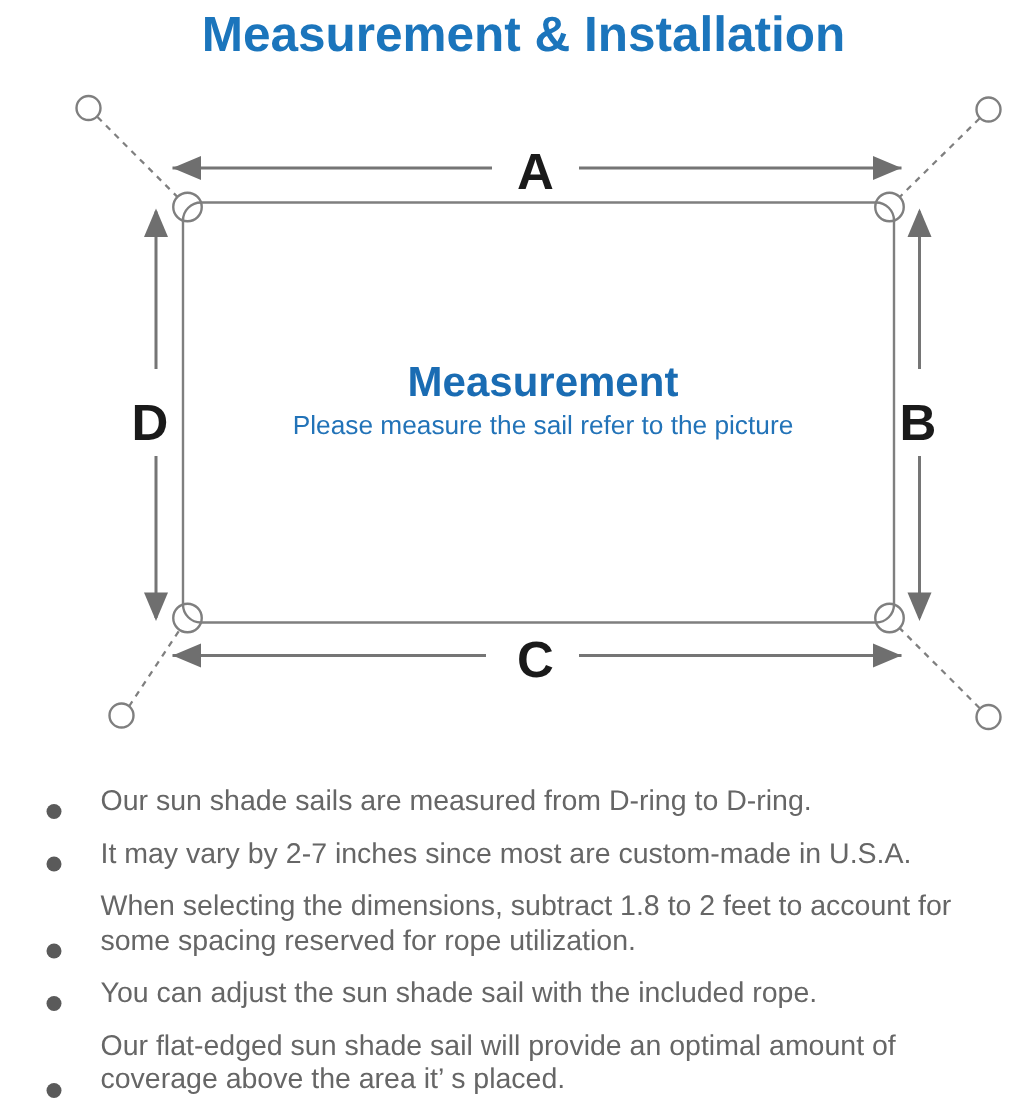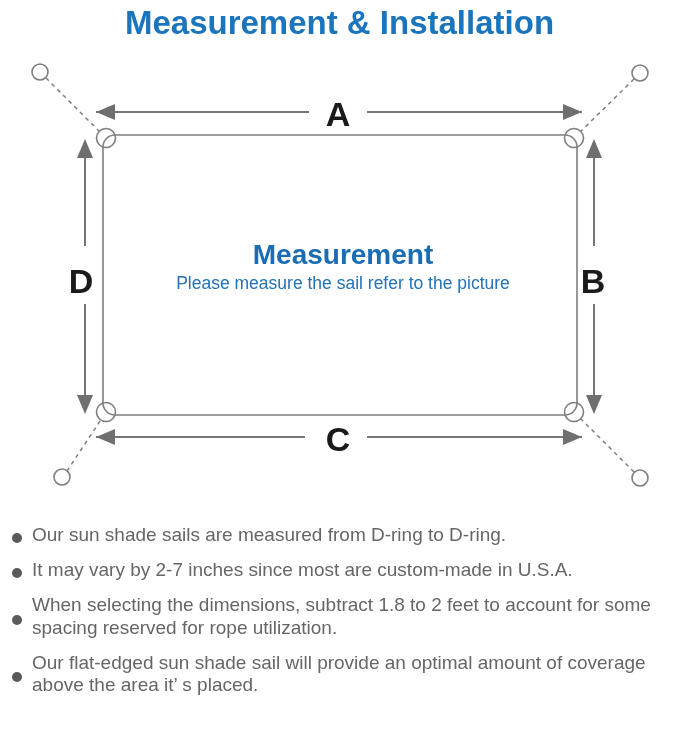--- a/index.html
+++ b/index.html
@@ -7,21 +7,21 @@
     --center-blue:#1a6cb3;
     --subtitle-blue:#2273b8;
     --line-gray:#7f7f7f;
     --label-black:#1a1a1a;
     --note-gray:#666666;
     --bullet-gray:#5a5a5a;
   }
   *{box-sizing:border-box;margin:0;padding:0;}
   html,body{width:679px;height:739px;background:#ffffff;overflow:hidden;}
   body{font-family:"Liberation Sans","DejaVu Sans",sans-serif;}
-  .page{width:679px;height:739px;background:#fff;}
+  .page{width:679px;height:739px;background:#fff;padding-left:19px;}
   .page-title{
     text-align:center;
     font-size:33px;
     font-weight:700;
     color:var(--title-blue);
     padding-top:4px;
     height:50px;
     letter-spacing:0px;
   }
   .diagram-wrap{width:679px;height:460px;}
@@ -45,25 +45,26 @@
     font-family:"Liberation Sans","DejaVu Sans",sans-serif;
     font-size:17.5px;fill:var(--subtitle-blue);
     text-anchor:middle;
   }
   .notes{
     list-style:none;
     padding:14px 10px 0 8px;
   }
   .notes li{
     display:flex;
-    align-items:center;
+    align-items:flex-end;
     margin-bottom:13px;
     color:var(--note-gray);
     font-size:19px;
     line-height:1.17;
+    gap:16px;
   }
   .bullet-dot{
     flex:0 0 auto;
     width:10px;height:10px;border-radius:50%;
     background:var(--bullet-gray);
     margin:6px 10px 0 4px;
   }
   .note-text{flex:1 1 auto;}
 </style>
 </head>
@@ -147,17 +148,21 @@
     <li>
       <span class="bullet-dot"></span>
       <span class="note-text">It may vary by 2-7 inches since most are custom-made in U.S.A.</span>
     </li>
     <li>
       <span class="bullet-dot"></span>
       <span class="note-text">When selecting the dimensions, subtract 1.8 to 2 feet to account for some spacing reserved for rope utilization.</span>
     </li>
     <li>
       <span class="bullet-dot"></span>
+      <span class="note-text">You can adjust the sun shade sail with the included rope.</span>
+    </li>
+    <li>
+      <span class="bullet-dot"></span>
       <span class="note-text">Our flat-edged sun shade sail will provide an optimal amount of coverage above the area it’ s placed.</span>
     </li>
   </ul>
 
 </div>
 
 </body></html>

